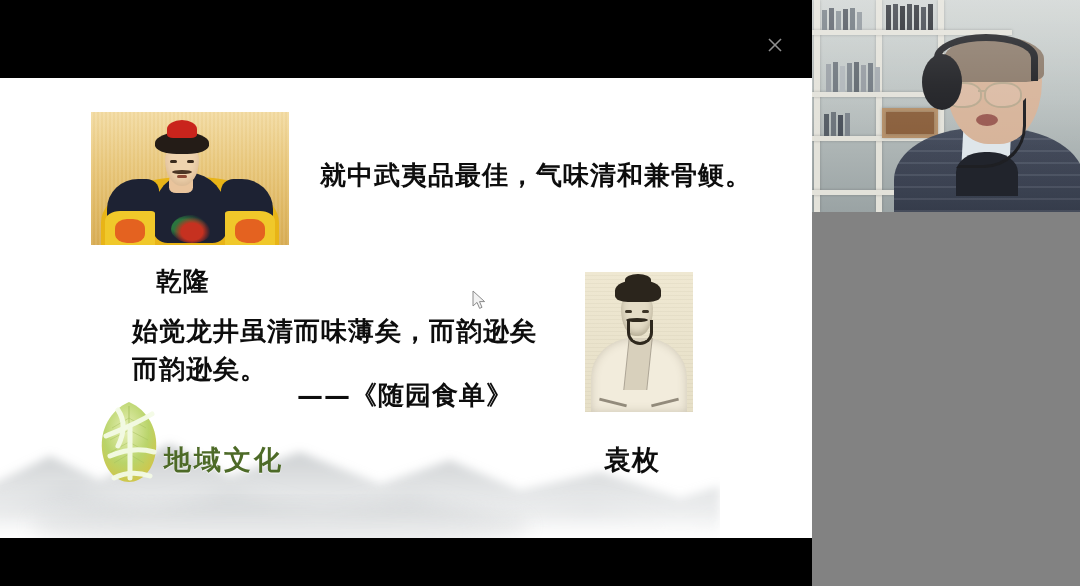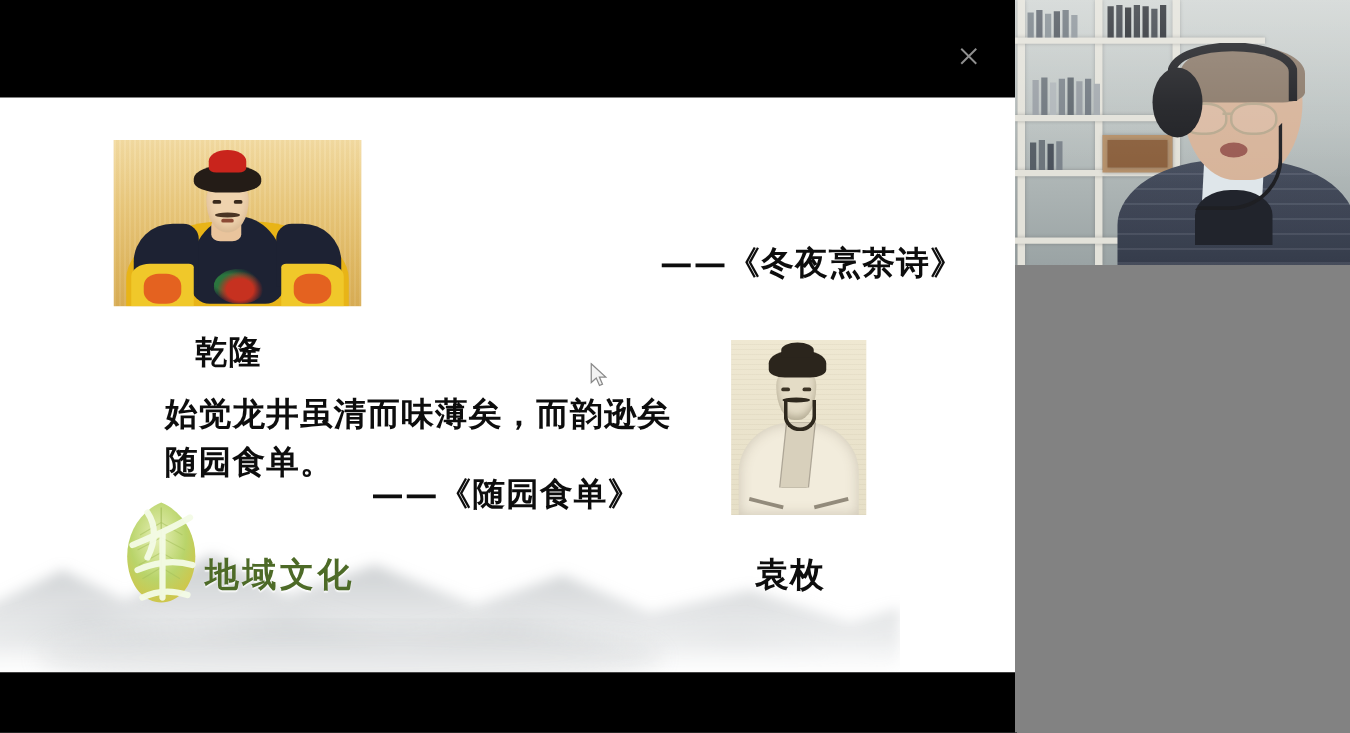--- a/index.html
+++ b/index.html
@@ -526,26 +526,26 @@
       <div class="pq-face">
         <div class="pq-eye-l"></div>
         <div class="pq-eye-r"></div>
         <div class="pq-mous"></div>
         <div class="pq-mouth"></div>
       </div>
       <div class="pq-hatbrim"></div>
       <div class="pq-hattop"></div>
     </div>
 
-    <div class="quote q1-source">——《冬夜烹茶诗》</div>
+    <div class="quote q1-line">就中武夷品最佳，气味清和兼骨鲠。</div>
 
     <div class="quote label-qianlong">乾隆</div>
 
     <div class="quote q2-line1">始觉龙井虽清而味薄矣，而韵逊矣</div>
-    <div class="quote q2-line2">随园食单。</div>
+    <div class="quote q2-line2">而韵逊矣。</div>
     <div class="quote q2-source">——《随园食单》</div>
 
     <div class="portrait-yuanmei">
       <div class="py-paper"></div>
       <div class="py-robe">
         <div class="py-arm-l"></div>
         <div class="py-arm-r"></div>
       </div>
       <div class="py-face">
         <div class="py-eye-l"></div>

